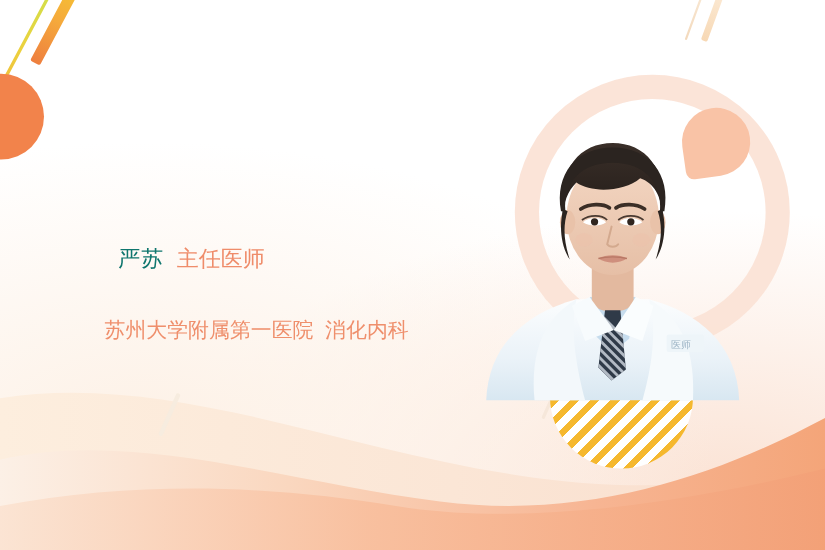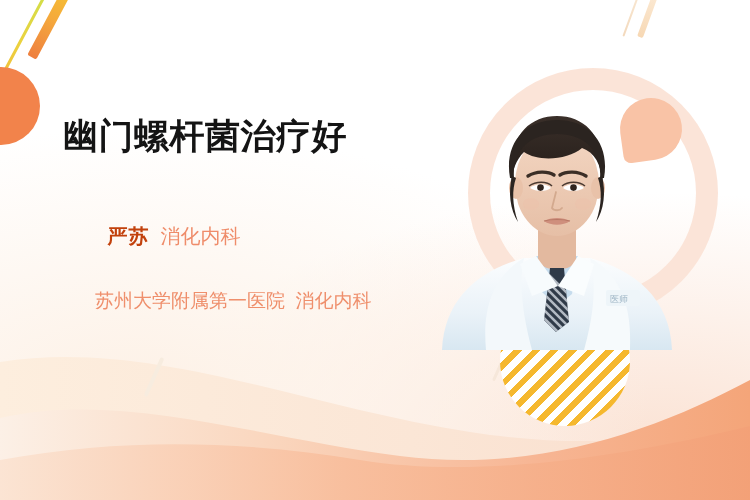--- a/index.html
+++ b/index.html
@@ -103,21 +103,21 @@
     background: repeating-linear-gradient(
       -45deg,
       #f5b82e 0px, #f5b82e 6px,
       #ffffff 6px, #ffffff 13px
     );
   }
 
   
   .portrait {
     position: absolute;
-    left: 432px; top: 80px;
+    left: 432px; top: 94px;
     width: 250px; height: 270px;
   }
   .portrait svg { display: block; width: 100%; height: 100%; }
 
   
   .wave { position: absolute; left: 0; bottom: 0; width: 750px; }
   .wave svg { display: block; width: 100%; }
 
   
   .bl-stripe {
@@ -154,22 +154,22 @@
   .credits {
     margin-top: 32px;
   }
   .credit-line-1 {
     font-size: 20px;
     line-height: 1.5;
     color: #ef8158;
     white-space: pre;
   }
   .doctor-name {
-    font-weight: 700;
-    color: #c2410c;
+    font-weight: 400;
+    color: #0f766e;
     letter-spacing: 1px;
   }
   .doctor-role {
     font-weight: 400;
     color: #ef8c6a;
   }
   .credit-line-2 {
     margin-top: 6px;
     font-size: 19px;
     line-height: 1.45;
@@ -302,23 +302,23 @@
   </div>
 
   <div class="tl-stripe tl-stripe-thin"></div>
   <div class="tl-stripe tl-stripe-thick"></div>
   <div class="tl-circle"></div>
 
   <div class="tr-stripe tr-stripe-b"></div>
   <div class="tr-stripe tr-stripe-a"></div>
 
   <div class="text-block">
-    <h1 class="title"><span>幽门螺杆菌治疗好</span><br></h1>
+    <h1 class="title"><br></h1>
 
     <div class="credits">
       <div class="credit-line-1">
-        <span class="doctor-name">严苏</span><span>&nbsp;&nbsp;</span><span class="doctor-role">消化内科</span>
+        <span class="doctor-name">严苏</span><span>&nbsp;&nbsp;</span><span class="doctor-role">主任医师</span>
       </div>
       <div class="credit-line-2">苏州大学附属第一医院  消化内科</div>
     </div>
   </div>
 
 </div>
 
 </body></html>

